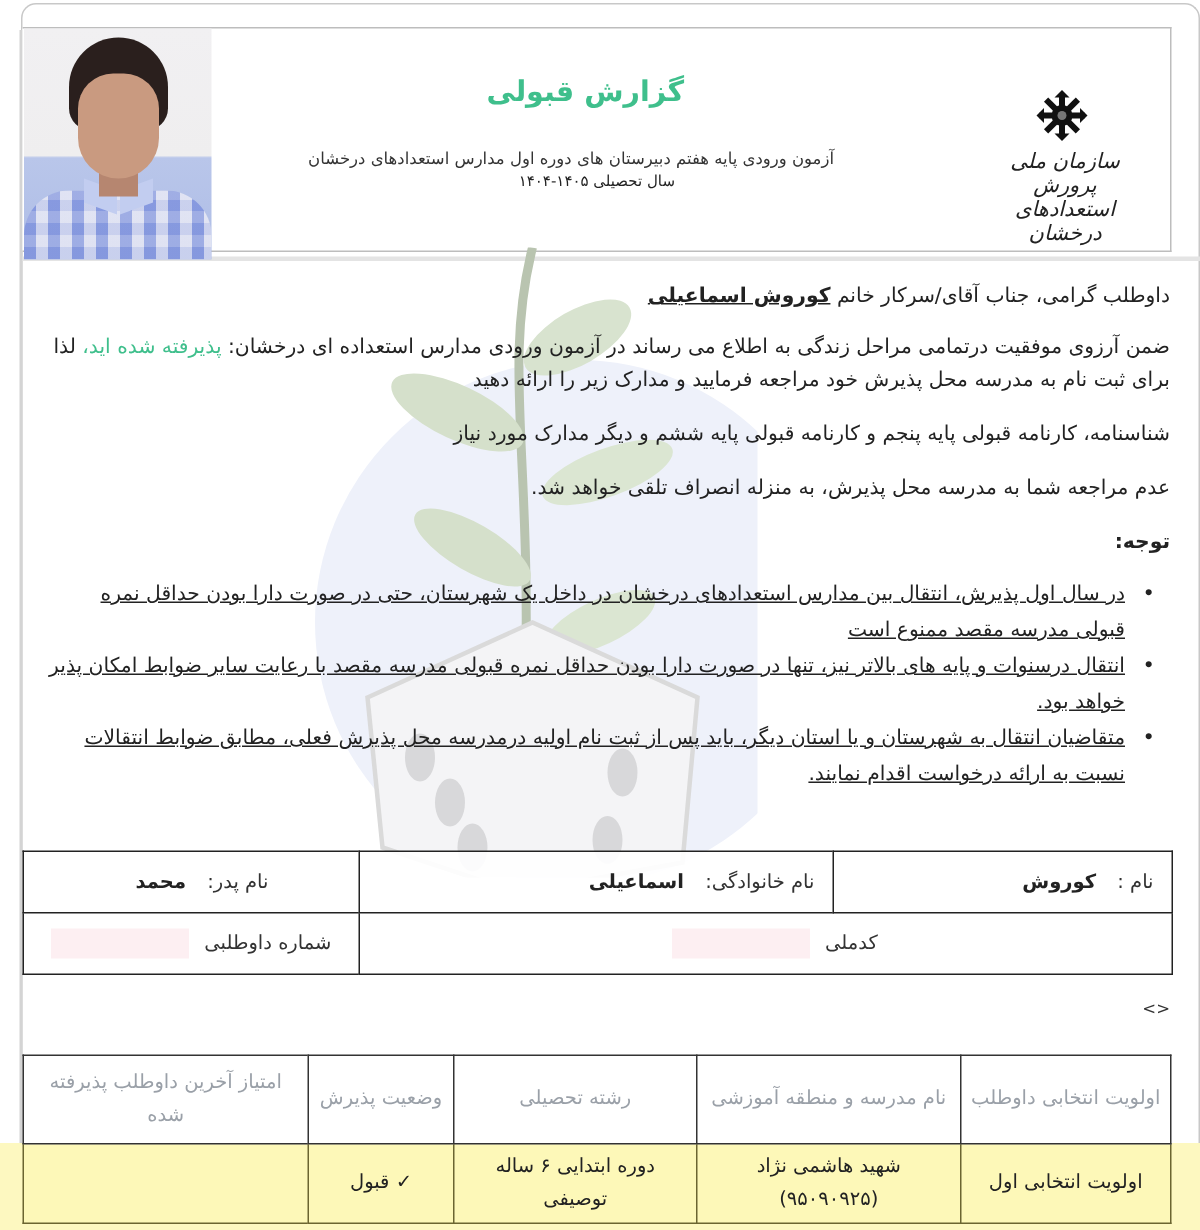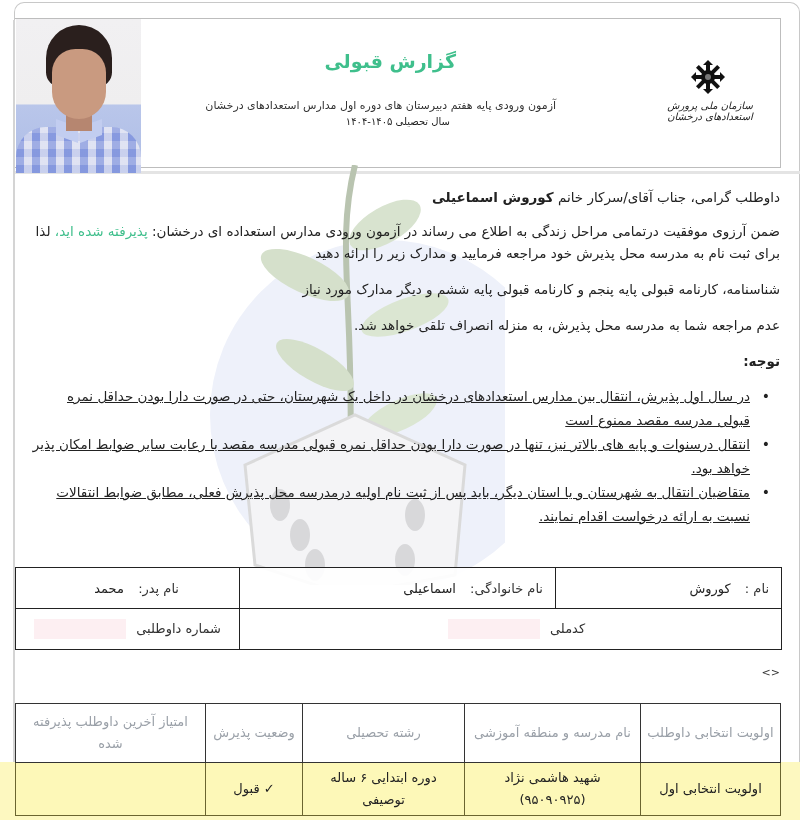--- a/index.html
+++ b/index.html
@@ -36,41 +36,41 @@
     }
     .photo .collar-l { position: absolute; left: 40px; top: 104px; width: 22px; height: 16px; background: #c2cdf0; transform: skewY(20deg); }
     .photo .collar-r { position: absolute; left: 64px; top: 104px; width: 22px; height: 16px; background: #c2cdf0; transform: skewY(-20deg); }
 
     .title { position: absolute; top: 50px; right: 344px; font-size: 19px; font-weight: bold; color: #3fbf8c; }
     .subtitle { position: absolute; top: 84px; right: 244px; font-size: 11px; color: #333; white-space: nowrap; margin-top: 15px; }
     .year { position: absolute; top: 116px; right: 350px; font-size: 10px; color: #222; white-space: nowrap; }
 
     .logo { position: absolute; left: 660px; top: 60px; width: 100px; height: 66px; }
     .logo .emblem { position: absolute; left: 28px; top: 0; width: 40px; height: 34px; }
-    .logo .caption { position: absolute; left: 0; top: 40px; width: 100px; text-align: center; font-size: 10px; font-style: italic; color: #222; }
+    .logo .caption { position: absolute; left: 0; top: 40px; width: 100px; text-align: center; font-size: 14px; font-style: italic; color: #222; }
 
     
     .watermark { position: absolute; left: 185px; top: 165px; width: 320px; height: 420px; pointer-events: none; }
 
     
     .content { position: absolute; left: 30px; right: 20px; top: 186px; font-size: 13.5px; line-height: 22px; }
     .p { margin-bottom: 14px; }
     .p1 { margin-bottom: 12px; }
     .green { color: #3fbf8c; }
-    .bold { font-weight: bold; }
+    .bold { font-weight: bold; text-decoration: underline; }
     .note-title { font-weight: bold; margin-top: 6px; margin-bottom: 12px; }
     ul.notes { list-style: none; padding-right: 30px; text-decoration: underline; }
     ul.notes li { position: relative; margin-bottom: 0; line-height: 24px; }
     ul.notes li::before { content: "•"; position: absolute; right: -20px; top: 0; font-size: 14px; }
 
     
     table.info { position: absolute; left: 15px; top: 567px; width: 767px; border-collapse: collapse; font-size: 13px; }
     table.info td { border: 1.5px solid #222; height: 41px; padding: 0 12px; vertical-align: middle; background: rgba(255,255,255,.9); }
     .lbl { color: #333; }
-    .val { font-weight: normal; margin-right: 10px; }
+    .val { font-weight: bold; margin-right: 10px; }
     .blurred { display: inline-block; width: 92px; height: 20px; background: #fdeff2; vertical-align: middle; margin-right: 6px; }
 
     .toggle { position: absolute; top: 666px; right: 20px; font-size: 11px; color: #333; direction: ltr; }
 
     
     table.choices { position: absolute; left: 15px; top: 703px; width: 766px; border-collapse: collapse; font-size: 13px; text-align: center; }
     table.choices th { border: 1.5px solid #333; font-weight: normal; color: #9aa0a8; height: 59px; padding: 4px 6px; line-height: 22px; background: #fff; }
     table.choices td { border: 1.5px solid #6b6530; height: 53px; padding: 4px 6px; line-height: 22px; background: #fdf8b8; color: #222; }
     .yellow-band { position: absolute; left: 0; top: 762px; width: 800px; height: 58px; background: #fdf8c0; }
     .accepted { color: #4bc64b; }

